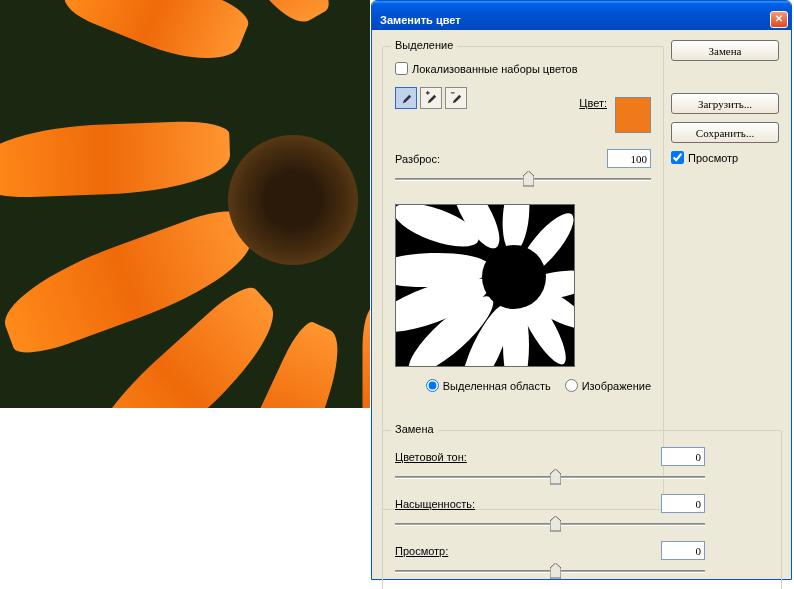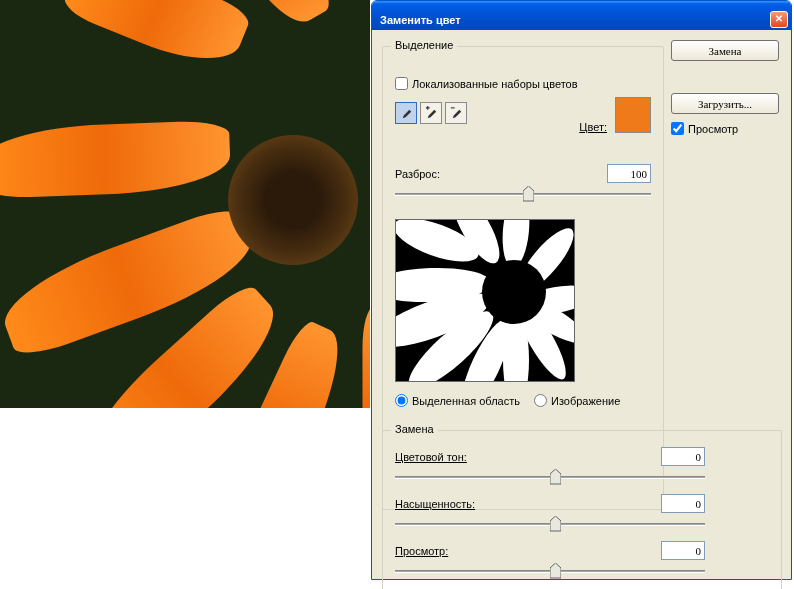--- a/index.html
+++ b/index.html
@@ -31,47 +31,47 @@
   .group-selection { left: 10px; top: 16px; width: 282px; height: 464px; }
   .group-replace { left: 10px; top: 400px; width: 400px; height: 198px; }
   
   
   .eyedropper-row { display: flex; gap: 3px; margin: 12px 0 0 0; }
   .eyedropper { width: 22px; height: 22px; border: 1px solid #8a8a8a; background: #f4f2e8; display: flex; align-items: center; justify-content: center; cursor: pointer; }
   .eyedropper.active { border: 1px solid #316ac5; background: #c1d2ee; }
   .eyedropper svg { width: 15px; height: 15px; }
   
   
-  .color-label-row { position: absolute; right: 12px; top: 50px; display: flex; align-items: flex-end; gap: 8px; text-decoration: underline; }
+  .color-label-row { position: absolute; right: 12px; top: 50px; display: flex; align-items: flex-start; gap: 8px; text-decoration: underline; }
   .swatch { width: 36px; height: 36px; border: 1px solid #8a8a8a; cursor: pointer; }
   
   
   .slider-row { margin-top: 20px; display: flex; align-items: center; justify-content: space-between; }
   .num-input { width: 44px; height: 19px; border: 1px solid #7f9db9; background: #fff; font-family: Tahoma; font-size: 11px; text-align: right; padding: 0 3px; }
   .slider-track { position: relative; height: 18px; margin-top: 4px; }
   .slider-rail { position: absolute; left: 0; right: 0; top: 6px; height: 3px; background: #a8a8a8; border-top: 1px solid #888; border-bottom: 1px solid #fff; }
   .slider-thumb { position: absolute; top: -1px; width: 11px; height: 16px; cursor: pointer; }
   .slider-thumb svg { display: block; }
   
   
   .preview-box { width: 180px; height: 163px; border: 1px solid #696969; background: #000; margin-top: 14px; overflow: hidden; position: relative; }
   
   
-  .radio-row { display: flex; gap: 14px; margin-top: 12px; align-items: center; }
+  .radio-row { display: flex; gap: 14px; margin-top: 12px; align-items: center; justify-content: flex-end; }
   .radio-row label { display: flex; align-items: center; gap: 4px; cursor: pointer; }
   .radio-row input { margin: 0; }
   
   
   .replace-row { display: flex; align-items: center; margin-top: 6px; }
   .replace-label { width: 100px; text-decoration: underline; }
   .result-col { position: absolute; right: 12px; top: 14px; text-align: center; }
   .result-swatch { width: 44px; height: 44px; border: 1px solid #8a8a8a; margin-bottom: 4px; cursor: pointer; }
   .left-col-replace { width: 310px; }
   
-  .localized-row { display: flex; align-items: center; margin-top: 20px; }
+  .localized-row { display: flex; align-items: center; margin-top: 5px; }
   .localized-row input { margin-right: 4px; }
 </style>
 </head>
 <body>
 
 <div class="bg-image">
 
   <div class="petal" style="left:60px; top:10px; width:180px; height:70px; transform:rotate(22deg);"></div>
   <div class="petal" style="left:150px; top:-10px; width:160px; height:60px; transform:rotate(60deg);"></div>
 
@@ -88,20 +88,21 @@
   <div class="titlebar">
     <span class="titlebar-text">Заменить цвет</span>
     <div class="titlebar-close">✕</div>
   </div>
   <div class="dialog-body">
 
     <div class="right-col">
       <button class="btn">Замена</button>
       <div style="height:24px"></div>
       <button class="btn">Загрузить...</button>
+      <button class="btn">Сохранить...</button>
       <div class="check-row">
         <input type="checkbox" checked="" style="">
         <span>Просмотр</span>
       </div>
     </div>
 
     <div class="group group-selection">
       <div class="group-title">Выделение</div>
 
       <div class="localized-row">

